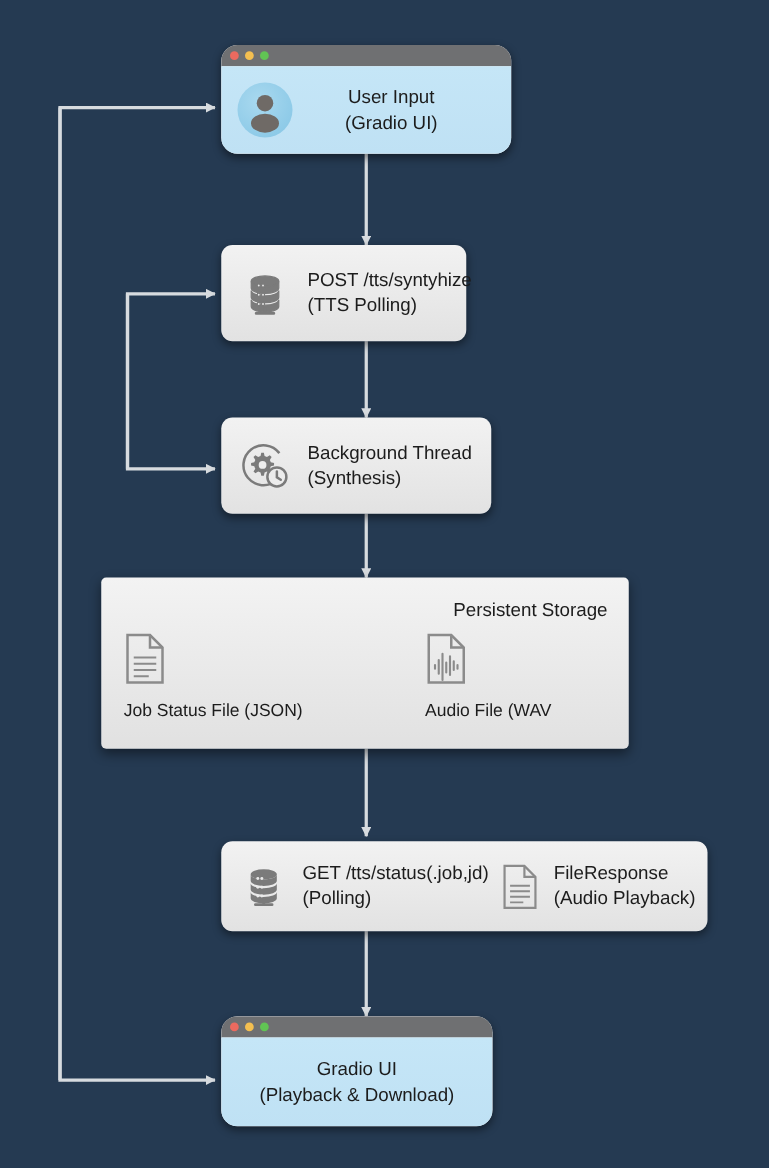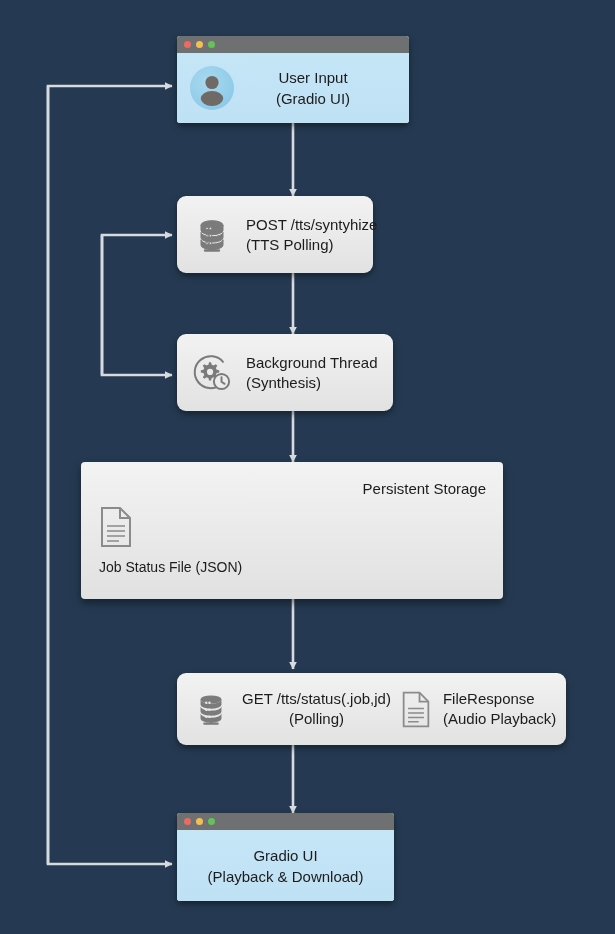--- a/index.html
+++ b/index.html
@@ -29,21 +29,21 @@
     color:#1c1c1c;
     font-size:15px;
     line-height:20px;
     white-space:nowrap;
   }
 
   
   .win{
     position:absolute;
     box-sizing:border-box;
-    border-radius:3px;
+    border-radius:13px;
     overflow:hidden;
     background:#ffffff;
     box-shadow:0 3px 7px rgba(0,0,0,.45);
   }
   .winbar{
     height:17px;
     background:#6f7072;
     display:flex;
     align-items:center;
     padding-left:7px;
@@ -184,41 +184,51 @@
       <span class="icon" style="display:block;">
         <svg width="34" height="42" viewBox="0 0 34 42" fill="none" stroke="#8b8b8b" stroke-width="2">
           <path d="M3,2 h18 l10,10 v28 h-28 z"></path>
           <path d="M21,2 v10 h10"></path>
           <path d="M8,20 h18 M8,25 h18 M8,30 h18 M8,35 h12" stroke-width="1.7"></path>
         </svg>
       </span>
       <div class="cap">Job Status File (JSON)</div>
     </div>
 
+    <div class="st-col" style="left:259px;top:44px;">
+      <span class="icon" style="display:block;">
+        <svg width="34" height="42" viewBox="0 0 34 42" fill="none" stroke="#8b8b8b" stroke-width="2">
+          <path d="M3,2 h18 l10,10 v28 h-28 z"></path>
+          <path d="M21,2 v10 h10"></path>
+          <path d="M8,26 v3 M11,22 v11 M14,17 v21 M17,24 v8 M20,19 v15 M23,23 v7 M26,26 v3" stroke-width="1.7" stroke-linecap="round"></path>
+        </svg>
+      </span>
+      <div class="cap">Audio File (WAV</div>
+    </div>
   </div>
 
   <div class="node" style="left:177px;top:673px;width:389px;height:72px;padding:0 14px;">
     <span class="icon" style="width:40px;height:40px;">
       <svg width="38" height="38" viewBox="0 0 40 40" fill="none">
         <g fill="#7b7b7b">
           <ellipse cx="20" cy="10" rx="11" ry="4.3"></ellipse>
           <path d="M9,10 v5.4 a11,4.3 0 0 0 22,0 V10 a11,4.3 0 0 1 -22,0z"></path>
           <path d="M9,17.4 v5.4 a11,4.3 0 0 0 22,0 v-5.4 a11,4.3 0 0 1 -22,0z"></path>
           <path d="M9,24.8 v5.4 a11,4.3 0 0 0 22,0 v-5.4 a11,4.3 0 0 1 -22,0z"></path>
         </g>
         <circle cx="15" cy="13.4" r="1.25" fill="#eaeaea"></circle>
           <circle cx="18.4" cy="13.4" r="1.25" fill="#eaeaea"></circle>
         <circle cx="15" cy="20.8" r="1.25" fill="#eaeaea"></circle>
           <circle cx="18.4" cy="20.8" r="1.25" fill="#eaeaea"></circle>
         <circle cx="15" cy="28.2" r="1.25" fill="#eaeaea"></circle>
           <circle cx="18.4" cy="28.2" r="1.25" fill="#eaeaea"></circle>
         <path d="M20,31.5 v4 M13,35.5 h14" stroke="#7b7b7b" stroke-width="2.4" stroke-linecap="round"></path>
       </svg>
     </span>
-    <span class="label" style="margin-left:11px;text-align:center;">
+    <span class="label" style="margin-left:11px;">
       <span>GET /tts/status(.job,jd)</span><br>
       <span>(Polling)</span>
     </span>
     <span class="icon" style="width:32px;height:40px;margin-left:9px;">
       <svg width="30" height="39" viewBox="0 0 34 42" fill="none" stroke="#8b8b8b" stroke-width="2">
         <path d="M3,2 h18 l10,10 v28 h-28 z"></path>
         <path d="M21,2 v10 h10"></path>
         <path d="M8,20 h18 M8,25 h18 M8,30 h18 M8,35 h12" stroke-width="1.7"></path>
       </svg>
     </span>

